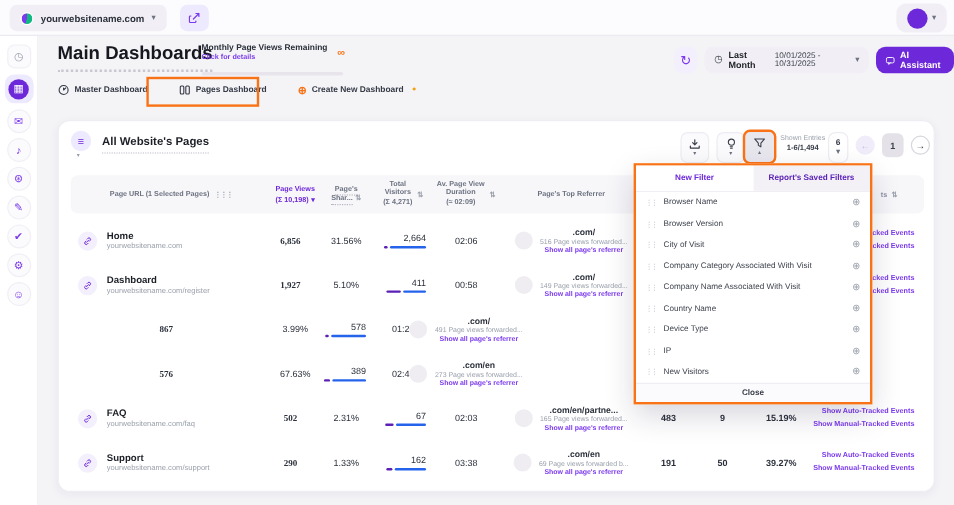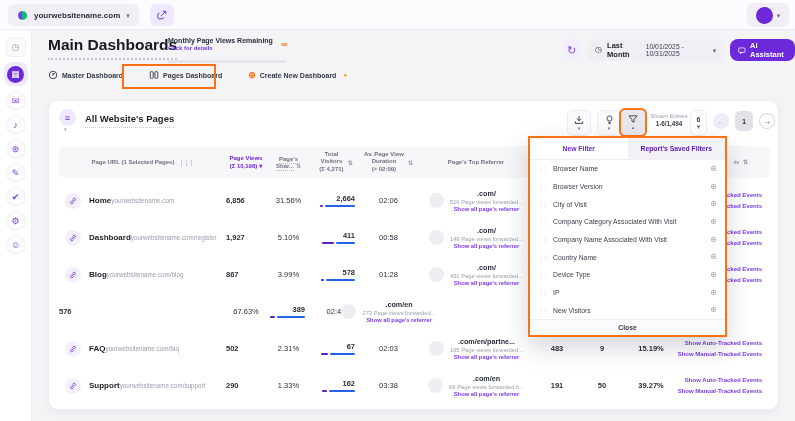--- a/index.html
+++ b/index.html
@@ -79,26 +79,26 @@
   .dotted{border-bottom:1px dotted #b8b6c0;padding-bottom:1px;}
   .th-stack div{line-height:1.25;}
   .th-flex{display:flex;align-items:center;justify-content:center;gap:2px;}
   .frag{position:absolute;left:58px;top:-4px;font-size:6px;color:#8b8fa3;white-space:nowrap;}
 
   .tbody{position:absolute;left:10px;top:81px;width:711px;}
   .trow{height:37px;}
   .td{font-size:7.5px;color:#2a2f3a;text-align:center;}
   .td-url{display:flex;align-items:center;gap:8px;padding-left:6px;text-align:left;}
   .link-badge{width:16px;height:16px;border-radius:50%;background:#f3effc;display:flex;align-items:center;justify-content:center;flex:none;}
-  .pg{display:flex;flex-direction:row;}
+  .pg{display:flex;flex-direction:column;}
   .pg-name{font-size:8px;font-weight:bold;color:#1c2026;}
   .pg-url{font-size:6.3px;color:#9aa0ab;margin-top:1px;}
-  .td-views{text-align:left;padding-right:8px;font-weight:bold;}
+  .td-views{text-align:center;padding-right:8px;font-weight:bold;font-family:Liberation Serif, serif;}
   .td-vis{display:flex;flex-direction:column;align-items:flex-end;padding-right:6px;}
-  .vis-num{font-weight:bold;}
+  .vis-num{font-weight:normal;}
   .bar{display:flex;gap:2px;margin-top:2px;}
   .seg-p{height:2.5px;border-radius:1px;background:#5b21b6;}
   .seg-b{height:2.5px;border-radius:1px;background:#2563eb;}
   .td-ref{display:flex;align-items:center;justify-content:center;gap:6px;}
   .fav{width:15px;height:15px;border-radius:50%;background:#efedf1;flex:none;}
   .ref-stack{display:flex;flex-direction:column;align-items:center;}
   .ref-dom{font-size:7.2px;font-weight:bold;color:#2a2f3a;}
   .ref-info{font-size:5.8px;color:#9aa0ab;margin-top:1px;white-space:nowrap;}
   .ref-link{font-size:5.8px;color:#7c3aed;font-weight:bold;margin-top:1px;}
   .td-e{font-weight:bold;}
@@ -375,31 +375,20 @@
         <div class="td td-e"></div>
         <div class="td td-e"></div>
         <div class="td td-e"></div>
         <div class="td td-links">
             <span class="evt-link">Show Auto-Tracked Events</span>
             <span class="evt-link">Show Manual-Tracked Events</span>
           </div>
       </div>
 
       <div class="trow grid-cols">
-        <div class="td td-url">
-            <span class="link-badge">
-              <svg width="8" height="8" viewBox="0 0 12 12">
-                <path d="M4.6 7.4 L7.4 4.6 M5.4 3.4 6.4 2.4 a1.9 1.9 0 0 1 2.7 2.7 L8.1 6.1 M6.6 8.6 5.6 9.6 a1.9 1.9 0 0 1 -2.7 -2.7 L3.9 5.9" stroke="#6d28d9" stroke-width="1.2" fill="none" stroke-linecap="round"></path>
-              </svg>
-            </span>
-            <span class="pg">
-              <span class="pg-name">Blog</span>
-              <span class="pg-url">yourwebsitename.com/blog</span>
-            </span>
-          </div>
         <div class="td td-views">867</div>
         <div class="td">3.99%</div>
         <div class="td td-vis">
             <span class="vis-num">578</span>
             <span class="bar">
               <span class="seg-p" style="width: 3px;"></span>
               <span class="seg-b" style="width: 29px;"></span>
             </span>
           </div>
         <div class="td">01:28</div>

